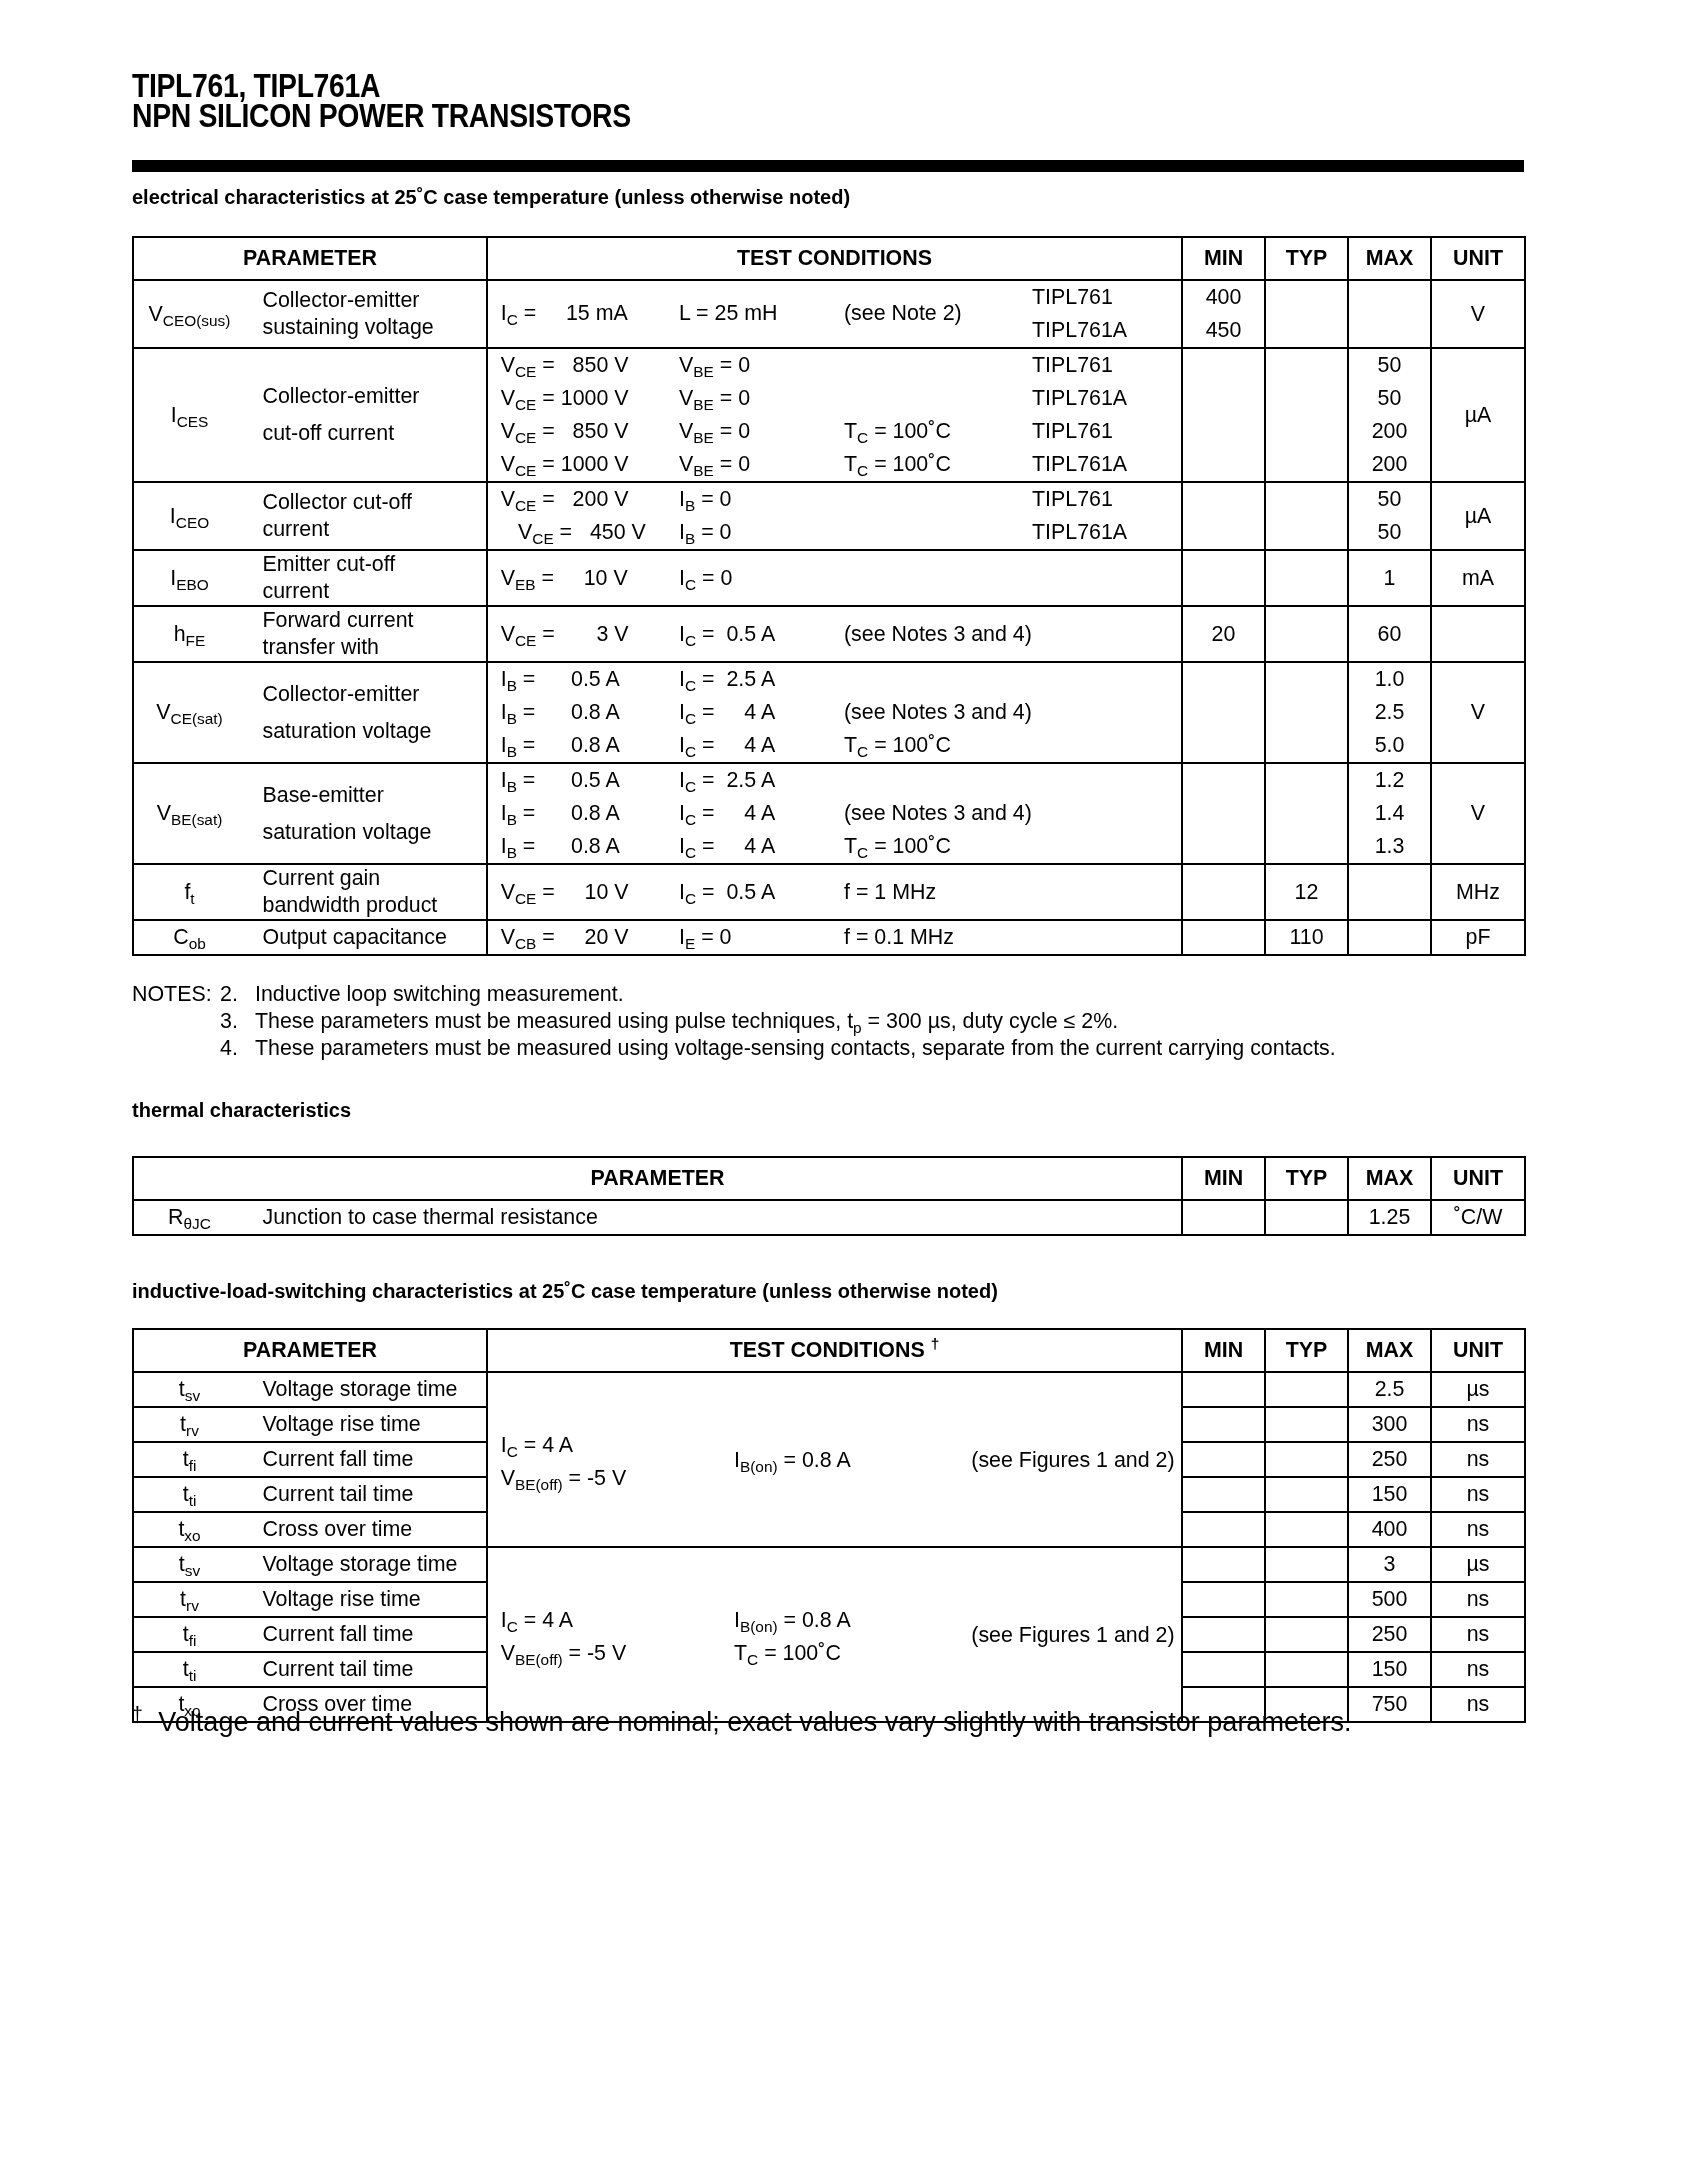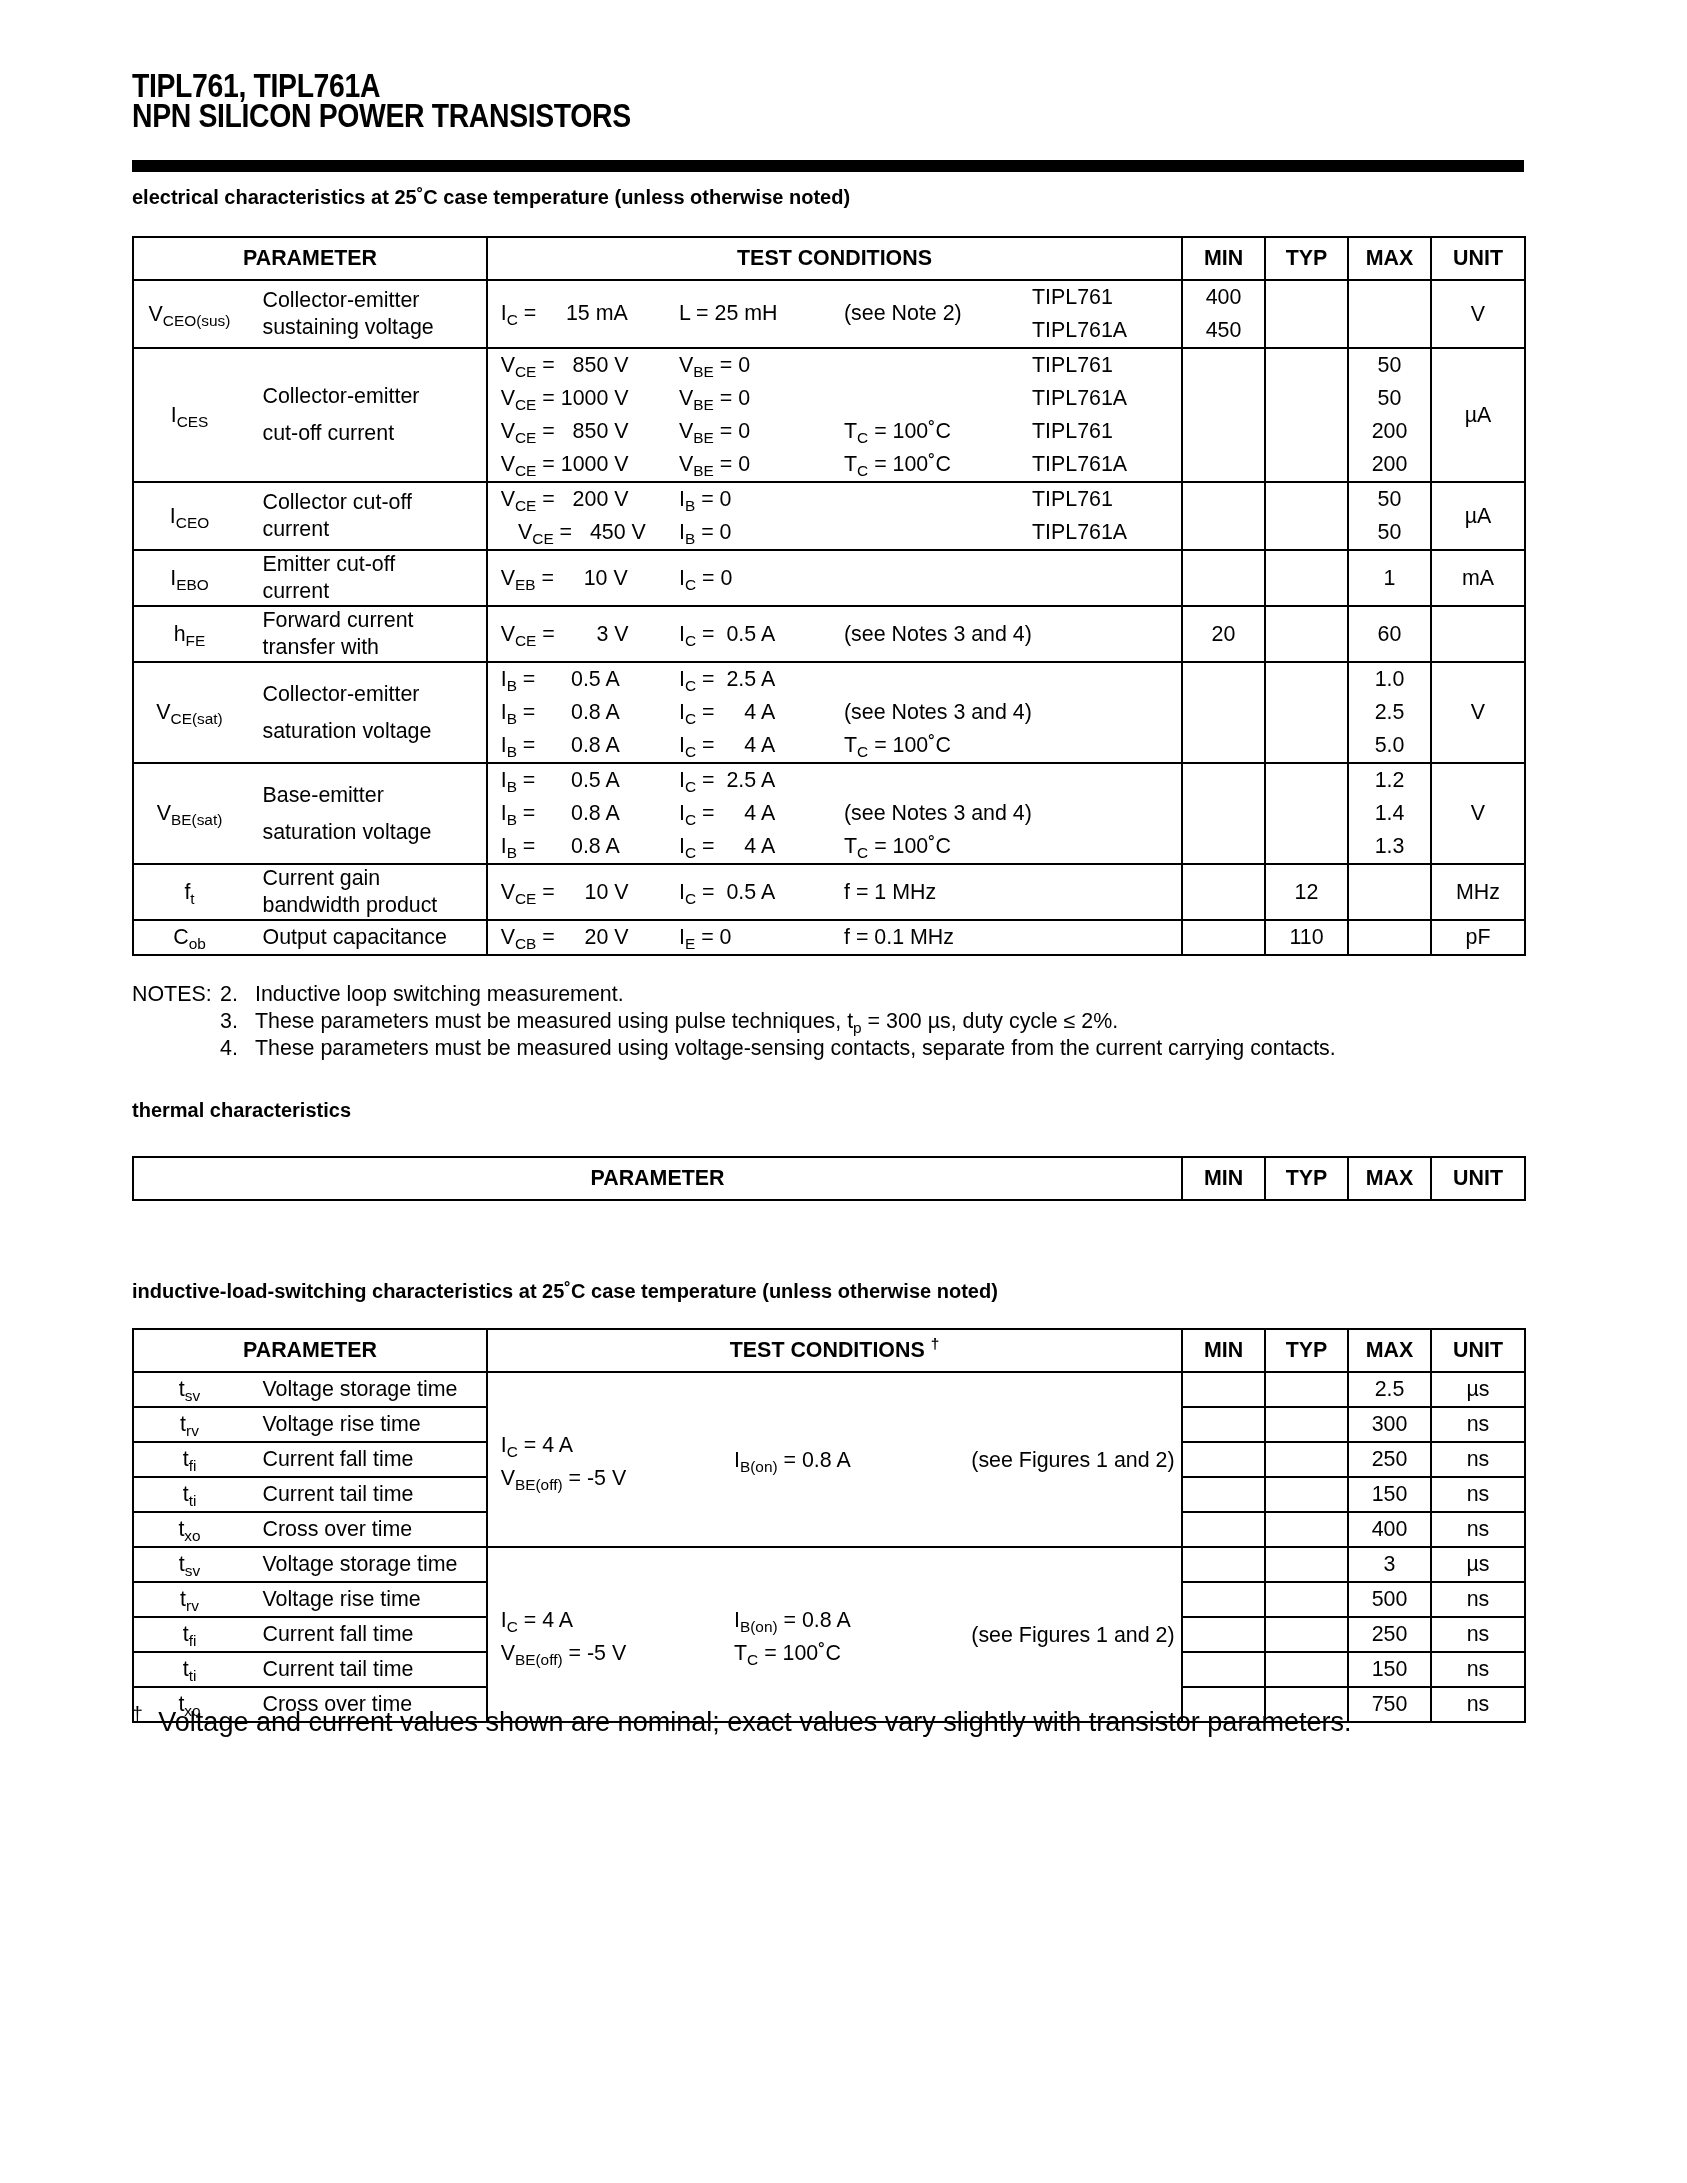--- a/index.html
+++ b/index.html
@@ -447,20 +447,32 @@
       <col style="width:94px">
   </colgroup>
   <tbody>
       <tr>
     <th>PARAMETER</th>
     <th>MIN</th>
     <th>TYP</th>
     <th>MAX</th>
     <th>UNIT</th>
   </tr>
+  <tr style="height:32px">
+    <td>
+      <div class="cell-flex">
+        <span class="sym"><span>R</span><span class="sub">θJC</span></span>
+        <span class="desc">Junction to case thermal resistance</span>
+      </div>
+    </td>
+    <td class="num"></td>
+    <td class="num"></td>
+    <td class="num">1.25</td>
+    <td class="num">˚C/W</td>
+  </tr>
 </tbody>
   </table>
 
 <div class="abs section-heading" style="top:1275px">inductive-load-switching characteristics at 25˚C case temperature (unless otherwise noted)</div>
 <table class="dt" style="top:1328px">
   <colgroup>
     <col style="width:354px">
       <col style="width:695px">
       <col style="width:83px">
       <col style="width:83px">

